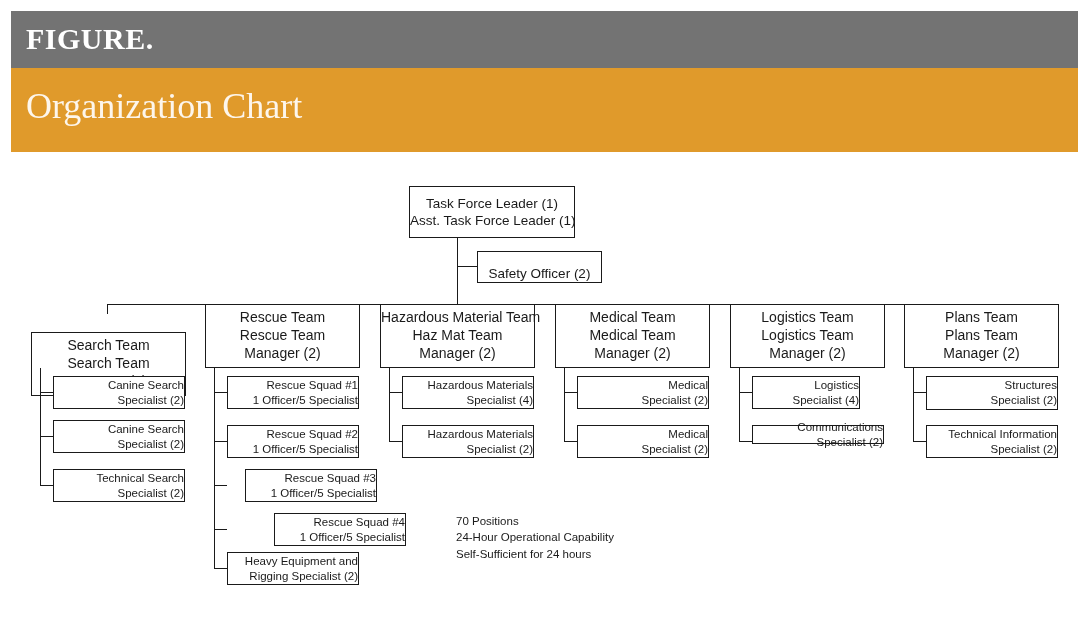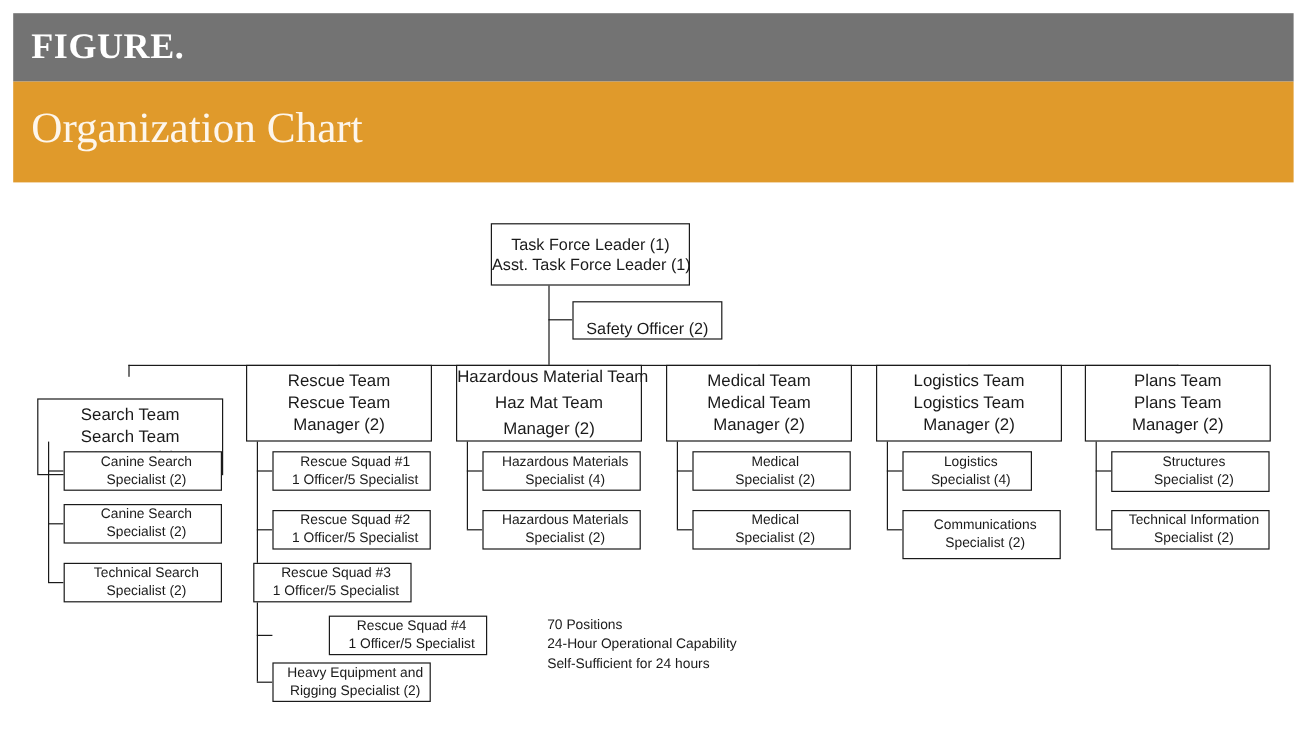--- a/index.html
+++ b/index.html
@@ -76,21 +76,21 @@
     line-height: 1.28;
     white-space: nowrap;
   }
   .node.centered .line {
     text-align: center;
   }
   .node.lefted {
     padding-left: 6px;
   }
   .node.lefted .line {
-    text-align: center;
+    text-align: right;
   }
 
   .node.top-node .line { font-size: 13.5px; }
   .node.safety-node .line { font-size: 13.5px; }
   .node.team-node .line { font-size: 14px; }
   .node.sub-node .line { font-size: 11.5px; }
 
   
   .vline {
     position: absolute;
@@ -180,39 +180,39 @@
     <div class="line">1 Officer/5 Specialist</div>
   </div>
 
   <div class="hline" style="left:214px; top:289px; width:13px;"></div>
   <div class="node sub-node lefted" style="left:227px; top:273px; width:132px; height:33px;">
     <div class="line">Rescue Squad #2</div>
     <div class="line">1 Officer/5 Specialist</div>
   </div>
 
   <div class="hline" style="left:214px; top:333px; width:13px;"></div>
-  <div class="node sub-node lefted" style="left:211px; top:317px; width:132px; height:33px;">
+  <div class="node sub-node lefted" style="left:245px; top:317px; width:132px; height:33px;">
     <div class="line">Rescue Squad #3</div>
     <div class="line">1 Officer/5 Specialist</div>
   </div>
 
   <div class="hline" style="left:214px; top:377px; width:13px;"></div>
   <div class="node sub-node lefted" style="left:227px; top:361px; width:132px; height:33px;margin-left:47px;">
     <div class="line">Rescue Squad #4</div>
     <div class="line">1 Officer/5 Specialist</div>
   </div>
 
   <div class="hline" style="left:214px; top:416px; width:13px;"></div>
   <div class="node sub-node lefted" style="left:227px; top:400px; width:132px; height:33px;">
     <div class="line">Heavy Equipment and</div>
     <div class="line">Rigging Specialist (2)</div>
   </div>
 
   <div class="vline" style="left:457px; top:152px; height:10px;"></div>
-  <div class="node team-node centered" style="left:380px; top:152px; width:155px; height:64px;justify-content:space-between;">
+  <div class="node team-node centered" style="left:380px; top:152px; width:155px; height:64px;">
     <div class="line">Hazardous Material Team</div>
     <div class="line">Haz Mat Team</div>
     <div class="line">Manager (2)</div>
   </div>
   <div class="vline" style="left:389px; top:216px; height:73px;"></div>
 
   <div class="hline" style="left:389px; top:240px; width:13px;"></div>
   <div class="node sub-node lefted" style="left:402px; top:224px; width:132px; height:33px;">
     <div class="line">Hazardous Materials</div>
     <div class="line">Specialist (4)</div>
@@ -252,21 +252,21 @@
   </div>
   <div class="vline" style="left:739px; top:216px; height:73px;"></div>
 
   <div class="hline" style="left:739px; top:240px; width:13px;"></div>
   <div class="node sub-node lefted" style="left:752px; top:224px; width:108px; height:33px;">
     <div class="line">Logistics</div>
     <div class="line">Specialist (4)</div>
   </div>
 
   <div class="hline" style="left:739px; top:289px; width:13px;"></div>
-  <div class="node sub-node lefted" style="left:752px; top:273px; width:132px; height:41px;">
+  <div class="node sub-node lefted" style="left:752px; top:273px; width:132px; height:19px;">
     <div class="line">Communications</div>
     <div class="line">Specialist (2)</div>
   </div>
 
   <div class="vline" style="left:981px; top:152px; height:10px;"></div>
   <div class="node team-node centered" style="left:904px; top:152px; width:155px; height:64px;">
     <div class="line">Plans Team</div>
     <div class="line">Plans Team</div>
     <div class="line">Manager (2)</div>
   </div>

